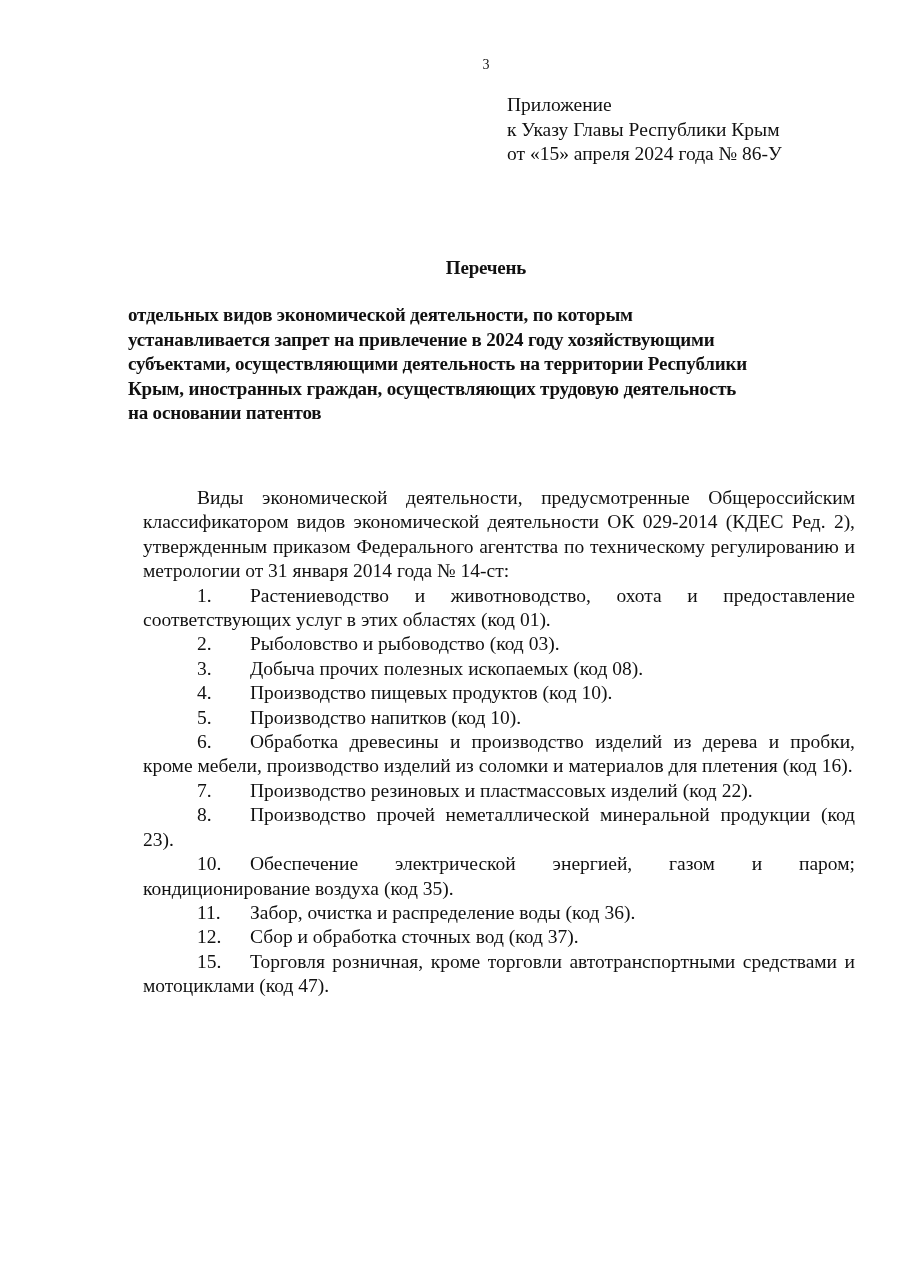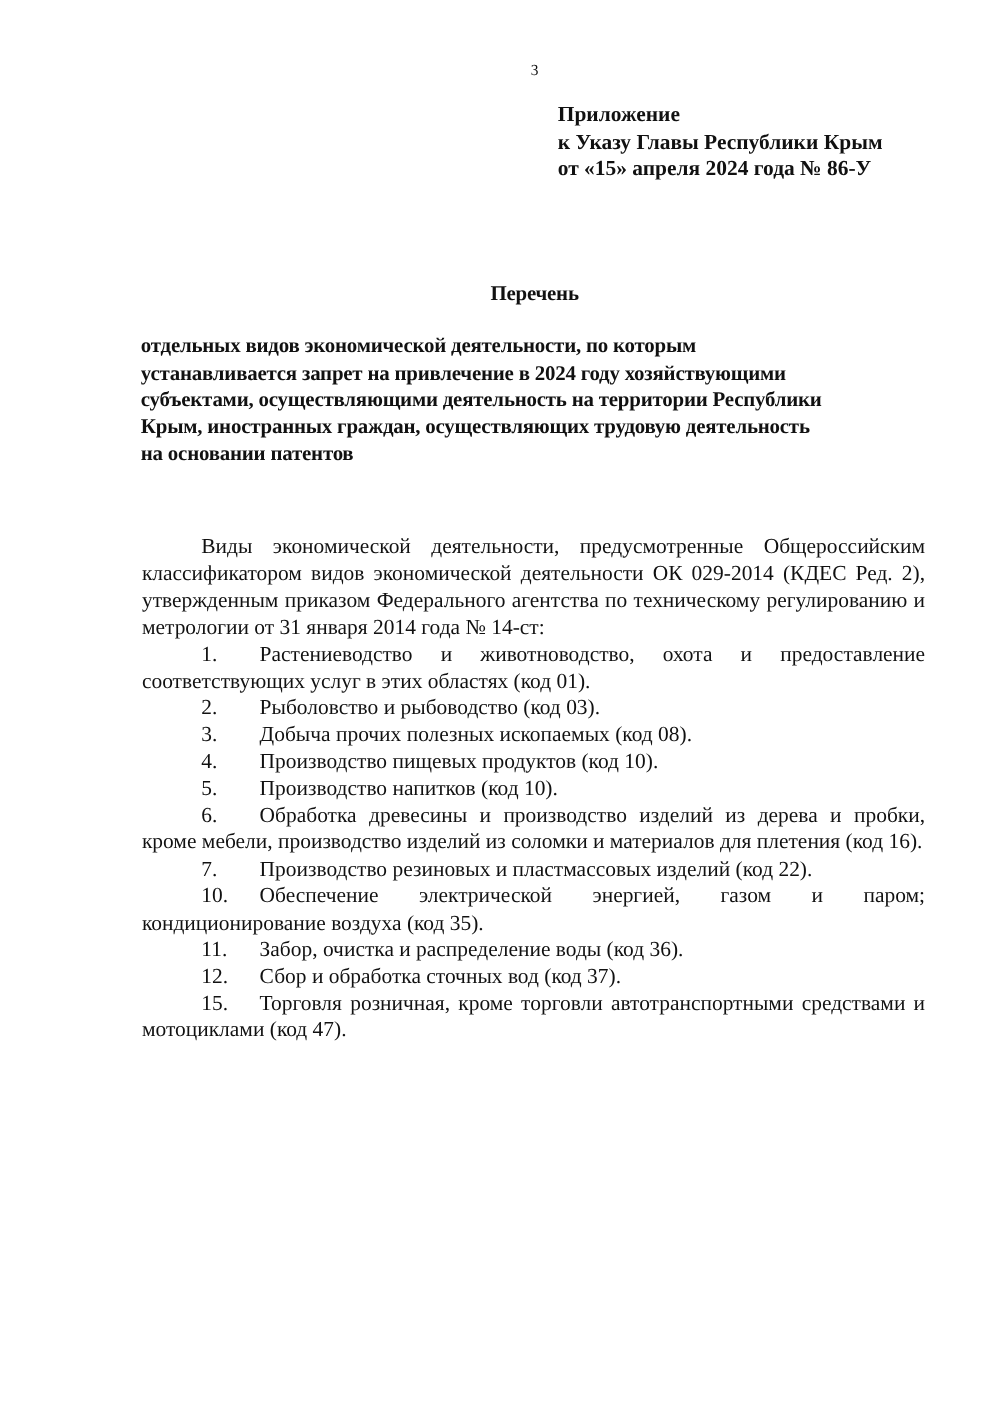--- a/index.html
+++ b/index.html
@@ -22,21 +22,20 @@
       width: 12px;
       font-size: 14px;
       text-align: center;
     }
     .appendix {
       position: absolute;
       top: 93px;
       left: 507px;
       font-size: 19.5px;
       line-height: 24.5px;
-      font-weight: bold;
     }
     .appendix div { white-space: nowrap; }
     .title {
       position: absolute;
       top: 257px;
       left: 0;
       width: 972px;
       text-align: center;
       font-weight: bold;
       font-size: 19px;
@@ -50,21 +49,21 @@
       text-align: left;
       font-weight: bold;
       font-size: 19px;
       line-height: 24.5px;
       letter-spacing: -0.2px;
     }
     .subtitle div { white-space: nowrap; }
     .body-text {
       position: absolute;
       top: 486px;
-      left: 129px;
+      left: 143px;
       width: 712px;
       font-size: 19.5px;
       line-height: 24.4px;
       text-align: justify;
     }
     .para {
       margin: 0;
       text-indent: 54px;
       text-align: justify;
     }
@@ -103,18 +102,19 @@
 <div class="body-text">
   <p class="para">Виды экономической деятельности, предусмотренные Общероссийским классификатором видов экономической деятельности ОК 029-2014 (КДЕС Ред. 2), утвержденным приказом Федерального агентства по техническому регулированию и метрологии от 31 января 2014 года № 14-ст:</p>
   <div>
     <p class="item"><span class="num">1.</span><span>Растениеводство и животноводство, охота и предоставление соответствующих услуг в этих областях (код 01).</span></p>
     <p class="item"><span class="num">2.</span><span>Рыболовство и рыбоводство (код 03).</span></p>
     <p class="item"><span class="num">3.</span><span>Добыча прочих полезных ископаемых (код 08).</span></p>
     <p class="item"><span class="num">4.</span><span>Производство пищевых продуктов (код 10).</span></p>
     <p class="item"><span class="num">5.</span><span>Производство напитков (код 10).</span></p>
     <p class="item"><span class="num">6.</span><span>Обработка древесины и производство изделий из дерева и пробки, кроме мебели, производство изделий из соломки и материалов для плетения (код 16).</span></p>
     <p class="item"><span class="num">7.</span><span>Производство резиновых и пластмассовых изделий (код 22).</span></p>
+    <p class="item"><span class="num">8.</span><span>Производство прочей неметаллической минеральной продукции (код 23).</span></p>
     <p class="item"><span class="num">10.</span><span>Обеспечение электрической энергией, газом и паром; кондиционирование воздуха (код 35).</span></p>
     <p class="item"><span class="num">11.</span><span>Забор, очистка и распределение воды (код 36).</span></p>
     <p class="item"><span class="num">12.</span><span>Сбор и обработка сточных вод (код 37).</span></p>
     <p class="item"><span class="num">15.</span><span>Торговля розничная, кроме торговли автотранспортными средствами и мотоциклами (код 47).</span></p>
   </div>
 </div>
 
 </body></html>

